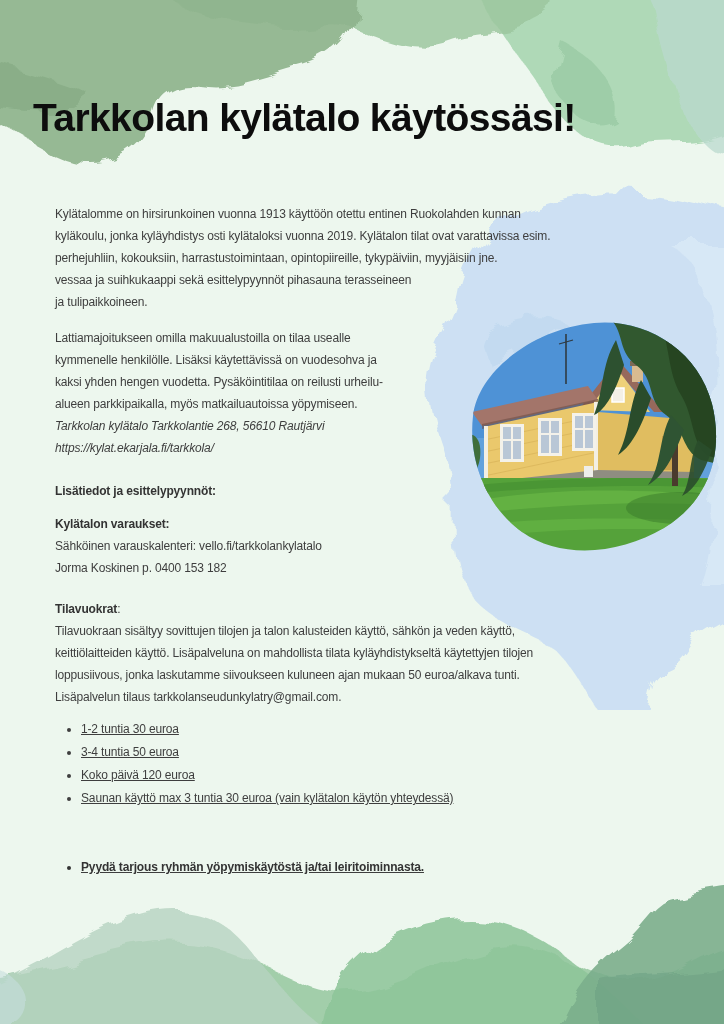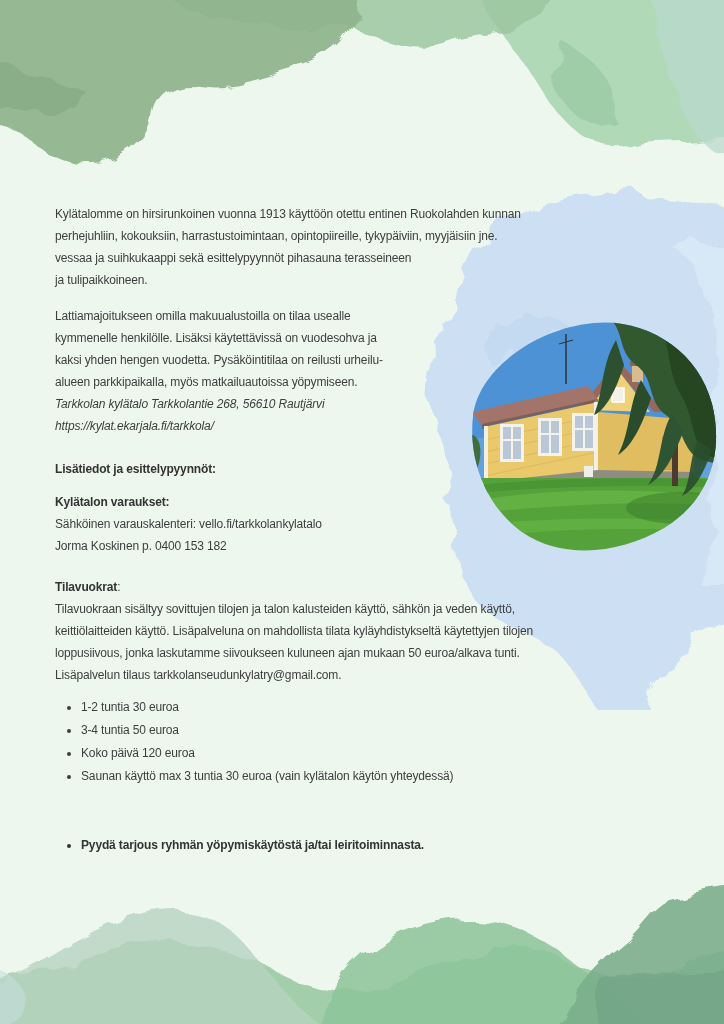--- a/index.html
+++ b/index.html
@@ -26,21 +26,21 @@
     color:#3e3e3e;font-size:12px;letter-spacing:-0.15px;line-height:22px;
   }
   .line{white-space:nowrap;}
   .b{font-weight:700;color:#333333;margin-top:46px;}
   #p-accom{margin-top:14px;}
   #p-addr{font-style:italic;}
   #contact-h{margin-top:21px;}
   #book-h{margin-top:11px;}
   #rates-h{margin-top:19px;}
   ul.prices{
-    margin:10px 0 0 0;padding-left:26px;
+    margin:10px 0 0 0;padding-left:26px;text-decoration:underline;
   }
   ul.prices li{line-height:23px;white-space:nowrap;}
 </style>
 </head>
 <body>
 
 <div class="flyer">
 
   <svg id="top-deco" class="deco" width="724" height="190" viewBox="0 0 724 190">
     <defs>
@@ -149,25 +149,27 @@
     <g filter="url(#wcC)">
       <path d="M -24,150 L -24,100 C 50,92 100,70 150,64 C 210,56 250,80 300,102 C 340,120 370,112 410,96 C 450,80 490,60 530,68 C 570,76 610,108 650,100 C 690,92 704,70 748,62 L 748,150 Z" fill="#9ecba6" opacity="0.95"></path>
       <path d="M -24,110 C 30,92 70,60 110,44 C 150,28 180,24 208,36 C 238,50 258,80 278,104 C 298,128 315,140 325,150 L -24,150 Z" fill="#b7d3c0" opacity="0.8"></path>
       <path d="M 325,150 C 332,108 352,80 388,60 C 422,42 462,34 498,42 C 536,51 570,78 600,104 C 622,124 638,138 648,150 Z" fill="#8ec59a" opacity="0.88"></path>
       <path d="M 556,150 C 572,110 592,86 618,66 C 642,48 652,22 672,18 C 688,14 700,10 748,4 L 748,150 Z" fill="#7bae8c" opacity="0.9"></path>
       <path d="M -24,84 C 8,88 26,104 24,124 C 22,140 8,148 -24,150 Z" fill="#c6dede" opacity="0.6"></path>
       <path d="M 600,100 C 640,92 690,96 748,84 L 748,150 L 600,150 Z" fill="#6a9e82" opacity="0.5"></path>
     </g>
   </svg>
 
+  <h1 class="title">Tarkkolan kylätalo käytössäsi!</h1>
 
   <div class="content">
 
     <div id="p-intro">
       <div class="line">Kylätalomme on hirsirunkoinen vuonna 1913 käyttöön otettu entinen Ruokolahden kunnan</div>
+      <div class="line">kyläkoulu, jonka kyläyhdistys osti kylätaloksi vuonna 2019. Kylätalon tilat ovat varattavissa esim.</div>
       <div class="line">perhejuhliin, kokouksiin, harrastustoimintaan, opintopiireille, tykypäiviin, myyjäisiin jne.</div>
       <div class="line">vessaa ja suihkukaappi sekä esittelypyynnöt pihasauna terasseineen</div>
       <div class="line">ja tulipaikkoineen.</div>
     </div>
 
     <div id="p-accom">
       <div class="line">Lattiamajoitukseen omilla makuualustoilla on tilaa usealle</div>
       <div class="line">kymmenelle henkilölle. Lisäksi käytettävissä on vuodesohva ja</div>
       <div class="line">kaksi yhden hengen vuodetta. Pysäköintitilaa on reilusti urheilu-</div>
       <div class="line">alueen parkkipaikalla, myös matkailuautoissa yöpymiseen.</div>

